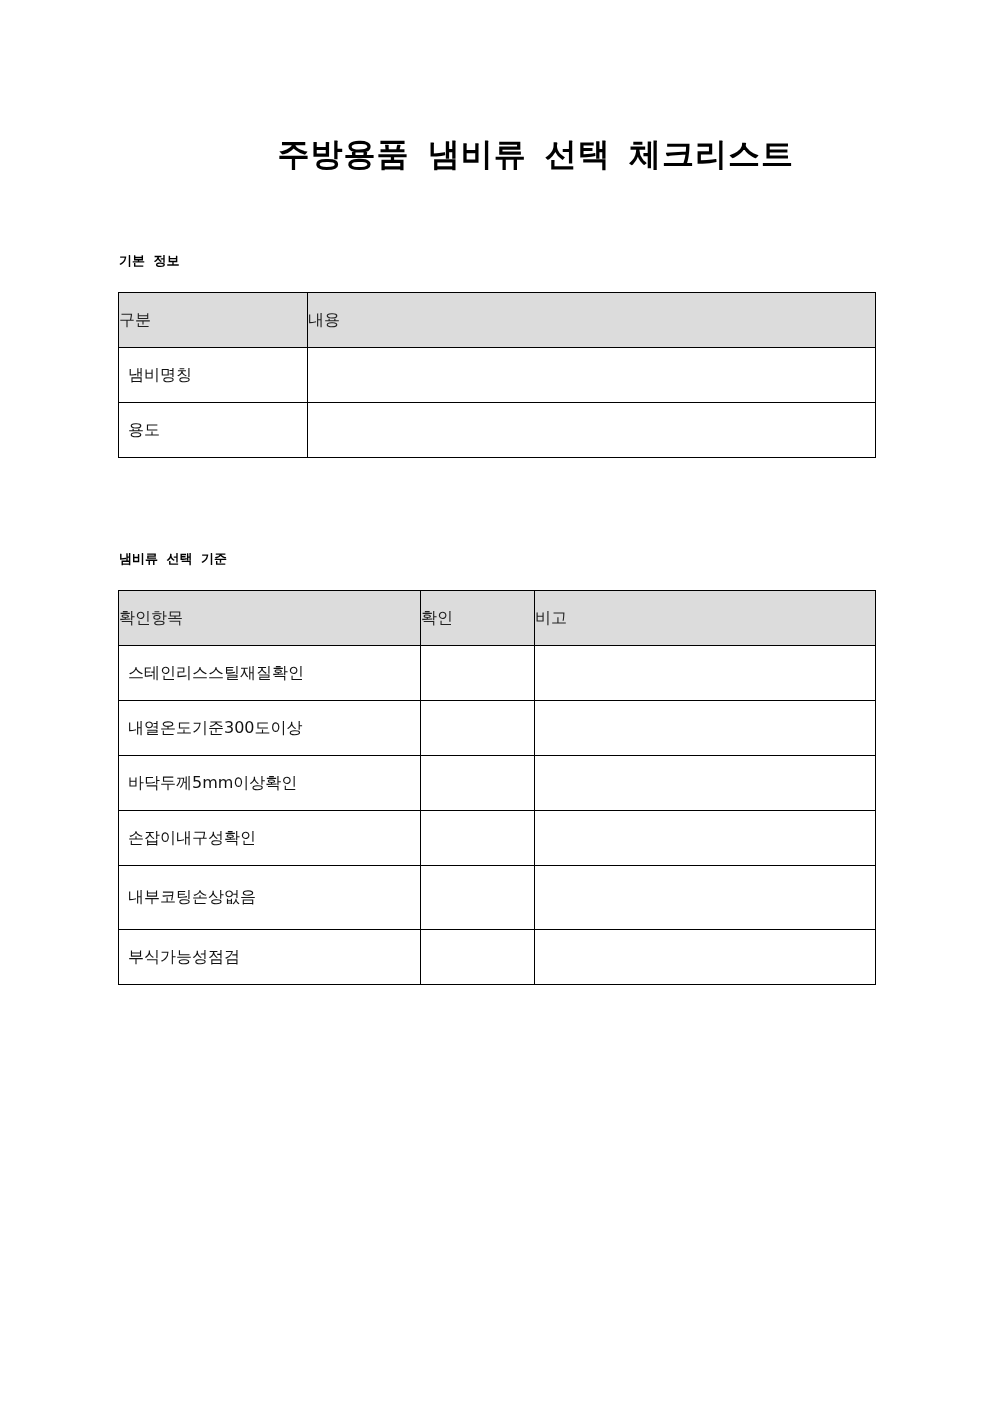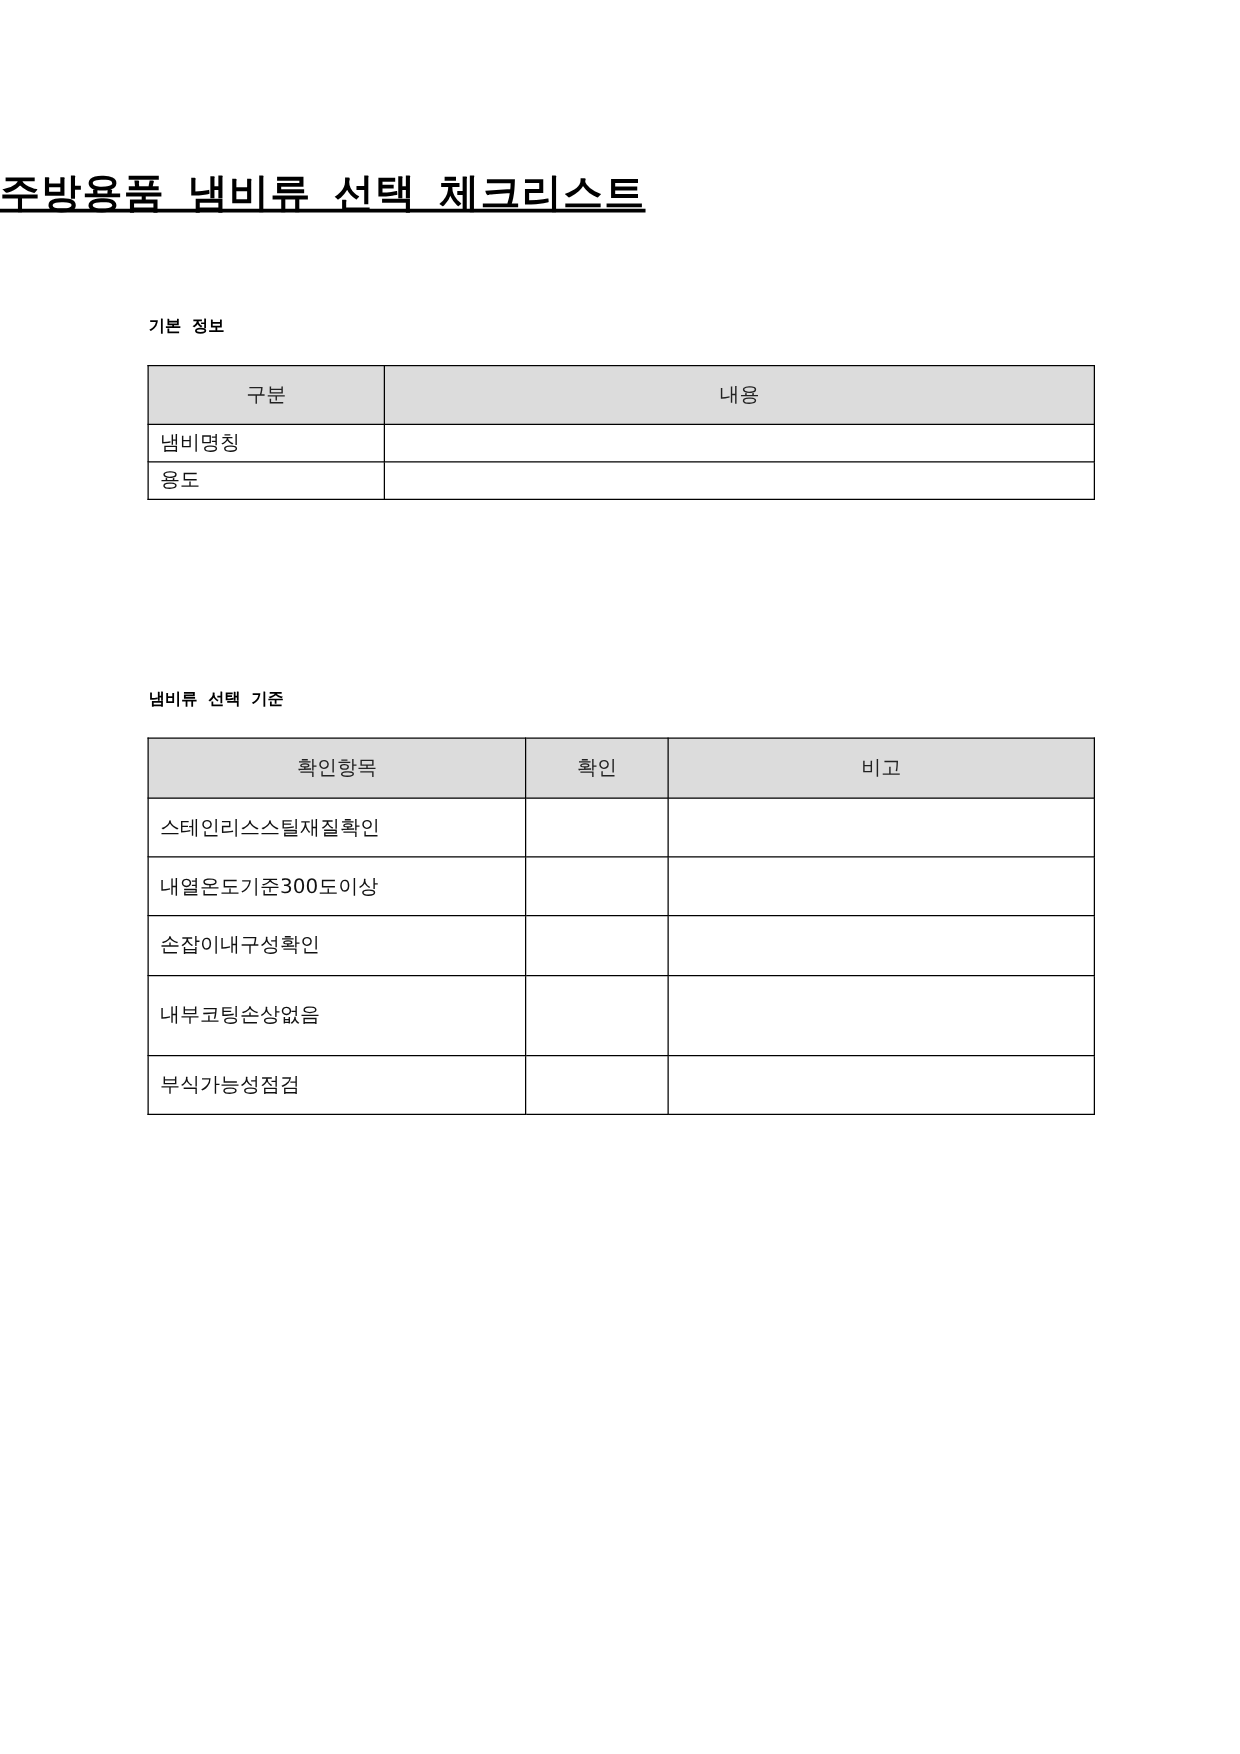--- a/index.html
+++ b/index.html
@@ -13,51 +13,50 @@
       position: relative;
       font-family: "DejaVu Sans", "Liberation Sans", sans-serif;
       color: #000000;
       overflow: hidden;
     }
     .page-title {
       position: absolute;
       left: 0;
       width: 794px;
       top: 133px;
-      text-align: left;
+      text-align: right;
       font-size: 32px;
       font-weight: bold;
       letter-spacing: 1px;
       word-spacing: 6px;
-      text-decoration: underline;
     }
     .section-title {
       position: absolute;
       left: 119px;
       font-size: 13px;
       font-weight: bold;
       word-spacing: 4px;
     }
     table {
       position: absolute;
       left: 118px;
       border-collapse: collapse;
       table-layout: fixed;
       font-size: 16px;
     }
     td, th {
       border: 1.5px solid #000000;
       padding: 0;
-      height: 30px;
+      height: 55px;
       box-sizing: border-box;
     }
     th {
       background: #dcdcdc;
       font-weight: normal;
-      text-align: center;
+      text-align: left;
       color: #222222;
     }
     td.label {
       text-align: left;
       padding-left: 9px;
       color: #111111;
     }
     td.empty {
       background: #ffffff;
     }
@@ -108,20 +107,25 @@
     <td class="label" style="height:47px;margin-left:21px;">스테인리스스틸재질확인</td>
     <td class="empty"></td>
     <td class="empty"></td>
   </tr>
   <tr>
     <td class="label" style="height:47px;">내열온도기준300도이상</td>
     <td class="empty"></td>
     <td class="empty"></td>
   </tr>
   <tr>
+    <td class="label" style="height:47px;">바닥두께5mm이상확인</td>
+    <td class="empty"></td>
+    <td class="empty"></td>
+  </tr>
+  <tr>
     <td class="label" style="height:48px;">손잡이내구성확인</td>
     <td class="empty"></td>
     <td class="empty"></td>
   </tr>
   <tr>
     <td class="label" style="height:64px;">내부코팅손상없음</td>
     <td class="empty"></td>
     <td class="empty"></td>
   </tr>
   <tr>

